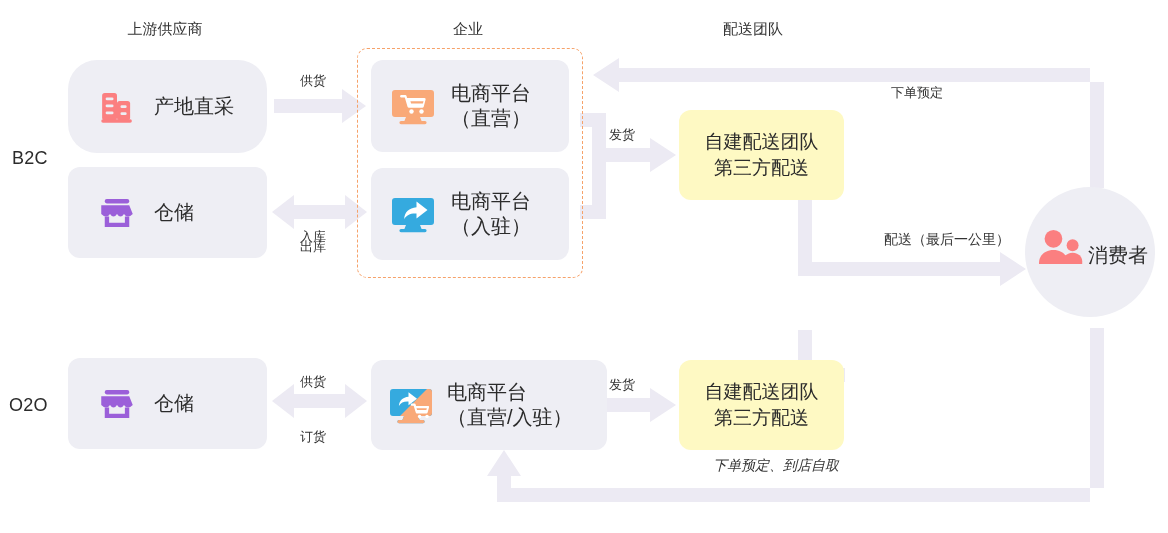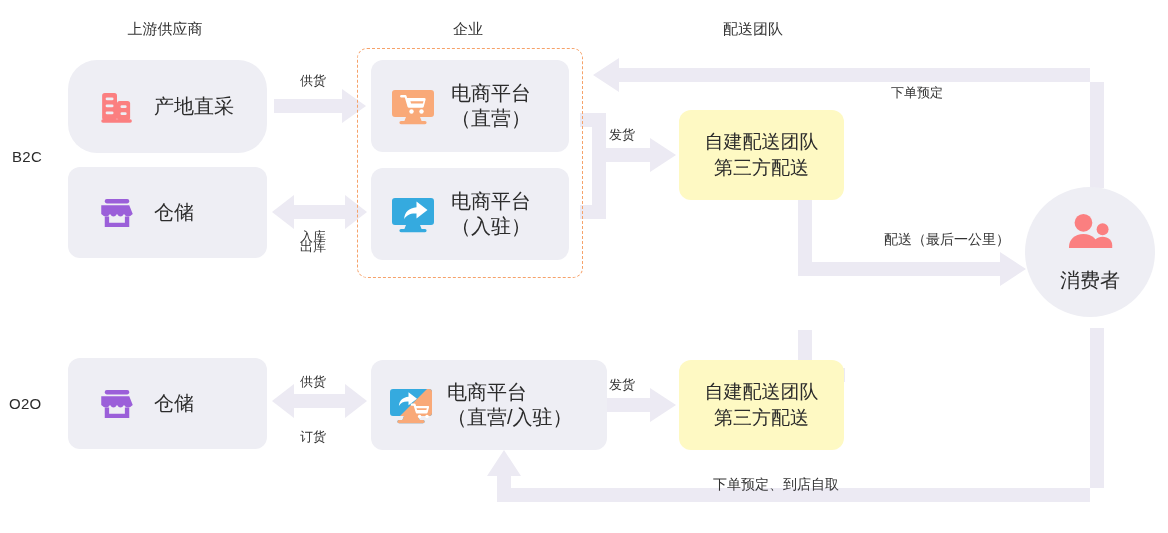--- a/index.html
+++ b/index.html
@@ -1,31 +1,31 @@
 <!DOCTYPE html>
 <html><head>
 <meta charset="utf-8">
 <style>
   html,body{margin:0;padding:0;background:#ffffff;}
   body{width:1168px;height:533px;font-family:"Liberation Sans","DejaVu Sans",sans-serif;color:#2b2b2b;overflow:hidden;}
   #stage{position:relative;width:1168px;height:533px;background:#fff;}
 
   .col-header{position:absolute;font-size:15px;color:#333;white-space:nowrap;text-align:center;}
-  .row-label{position:absolute;font-size:15px;color:#2b2b2b;white-space:nowrap;letter-spacing:.3px;}
+  .row-label{position:absolute;font-size:18px;color:#2b2b2b;white-space:nowrap;letter-spacing:.3px;}
 
   .card{position:absolute;background:#eeeef4;border-radius:12px;display:flex;align-items:center;box-sizing:border-box;}
   .card .ic{flex:0 0 auto;display:flex;align-items:center;justify-content:center;}
   .card .txt{font-size:20px;line-height:1.25;color:#2b2b2b;white-space:pre-line;}
 
   .plain-card{position:absolute;background:#fef9c3;border-radius:12px;display:flex;align-items:center;justify-content:center;text-align:center;box-sizing:border-box;}
   .plain-card .txt{font-size:19px;line-height:1.35;color:#2b2b2b;white-space:pre-line;}
 
   .dash-group{position:absolute;border:1.5px dashed #f6a26a;border-radius:10px;box-sizing:border-box;pointer-events:none;}
 
-  .consumer{position:absolute;background:#eeeef4;border-radius:50%;display:flex;flex-direction:column;align-items:center;justify-content:center;}
+  .consumer{position:absolute;background:#eeeef4;border-radius:50%;display:flex;align-items:center;justify-content:center;}
   .consumer .ctxt{font-size:20px;color:#2b2b2b;margin-top:6px;}
 
   .edge-label{position:absolute;font-size:13px;color:#333;white-space:nowrap;}
   .edge-label.big{font-size:14px;}
 
   svg.flow{position:absolute;left:0;top:0;width:1168px;height:533px;overflow:visible;}
   .fl{fill:#eceaf3;}
 </style>
 </head>
 <body>
@@ -220,17 +220,17 @@
   </div>
   <div class="edge-label" style="left:300px;top:373px;">
     <span>供货</span>
   </div>
   <div class="edge-label" style="left:300px;top:428px;">
     <span>订货</span>
   </div>
   <div class="edge-label" style="left:609px;top:376px;">
     <span>发货</span>
   </div>
-  <div class="edge-label big" style="left:713px;top:476px;">
+  <div class="edge-label big" style="left:713px;top:457px;font-style:italic;">
     <span>下单预定、到店自取</span>
   </div>
 
 </div>
 
 </body></html>

